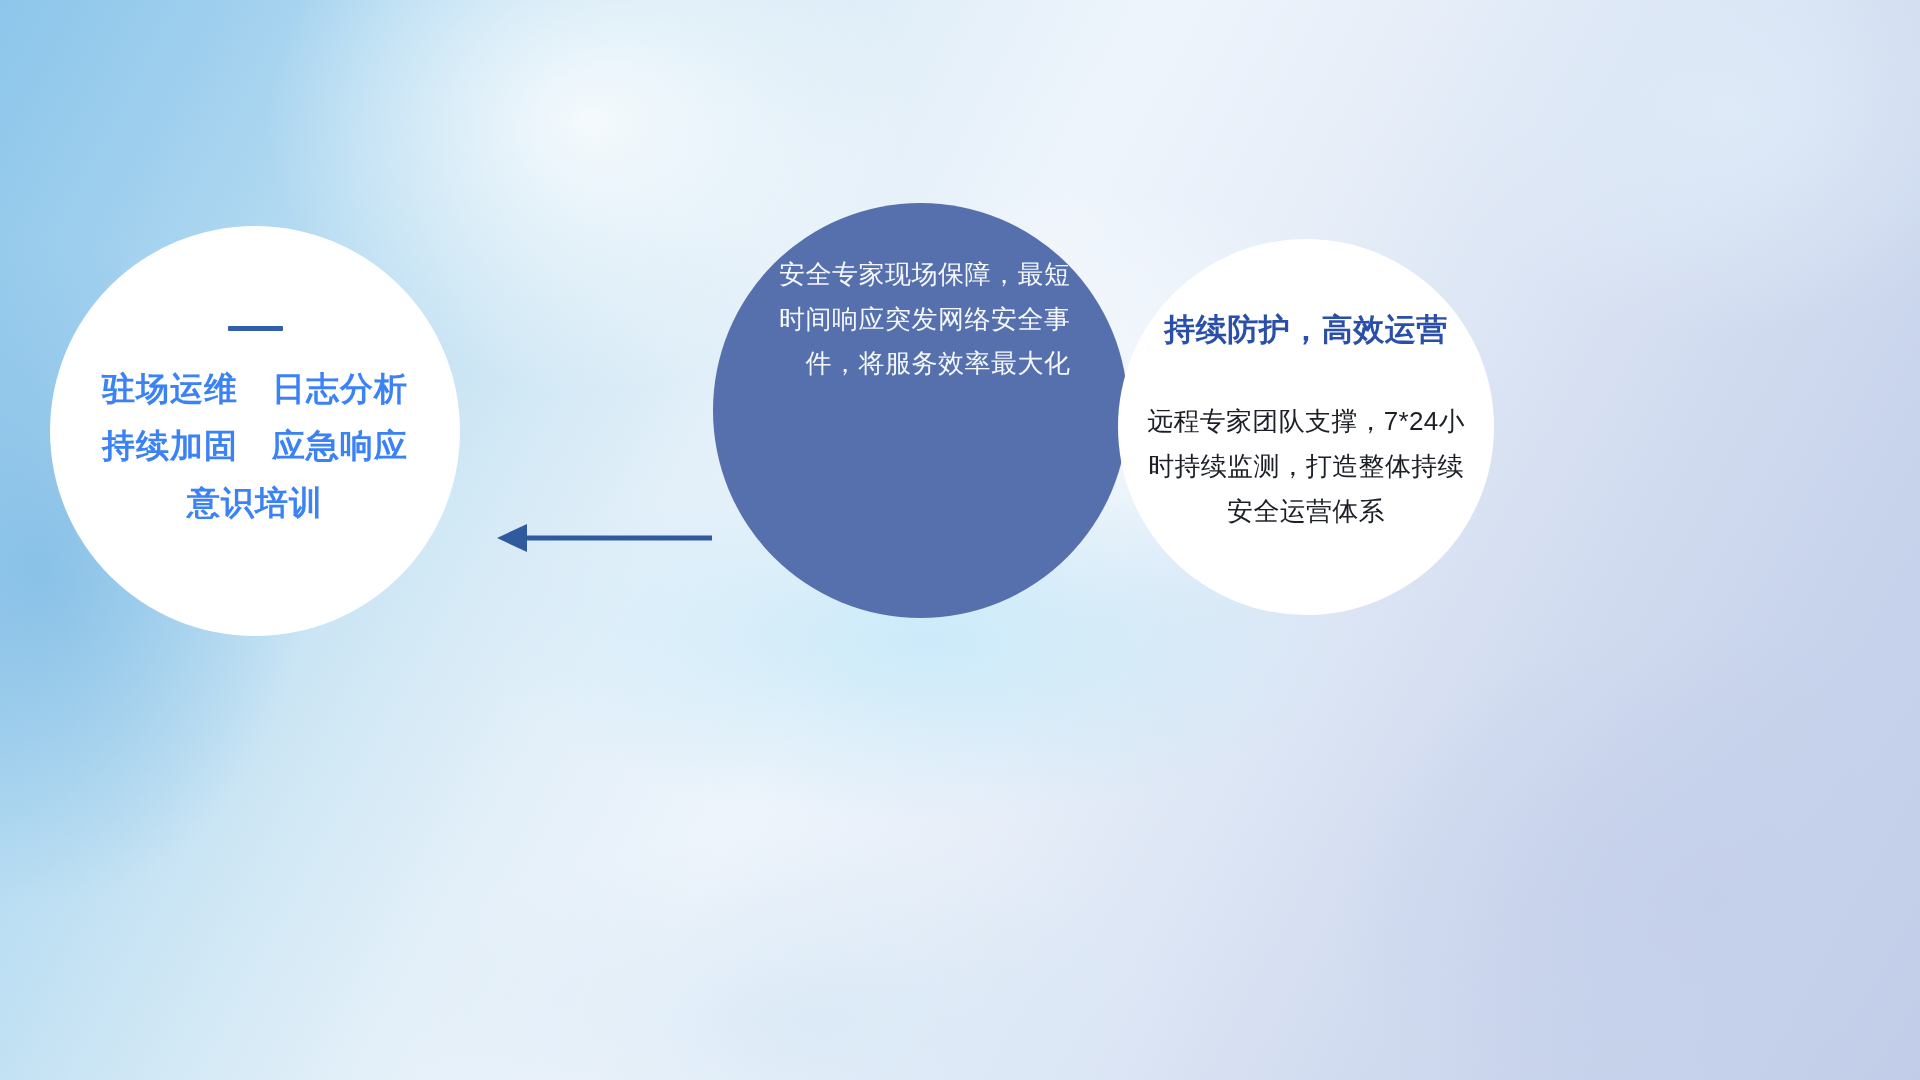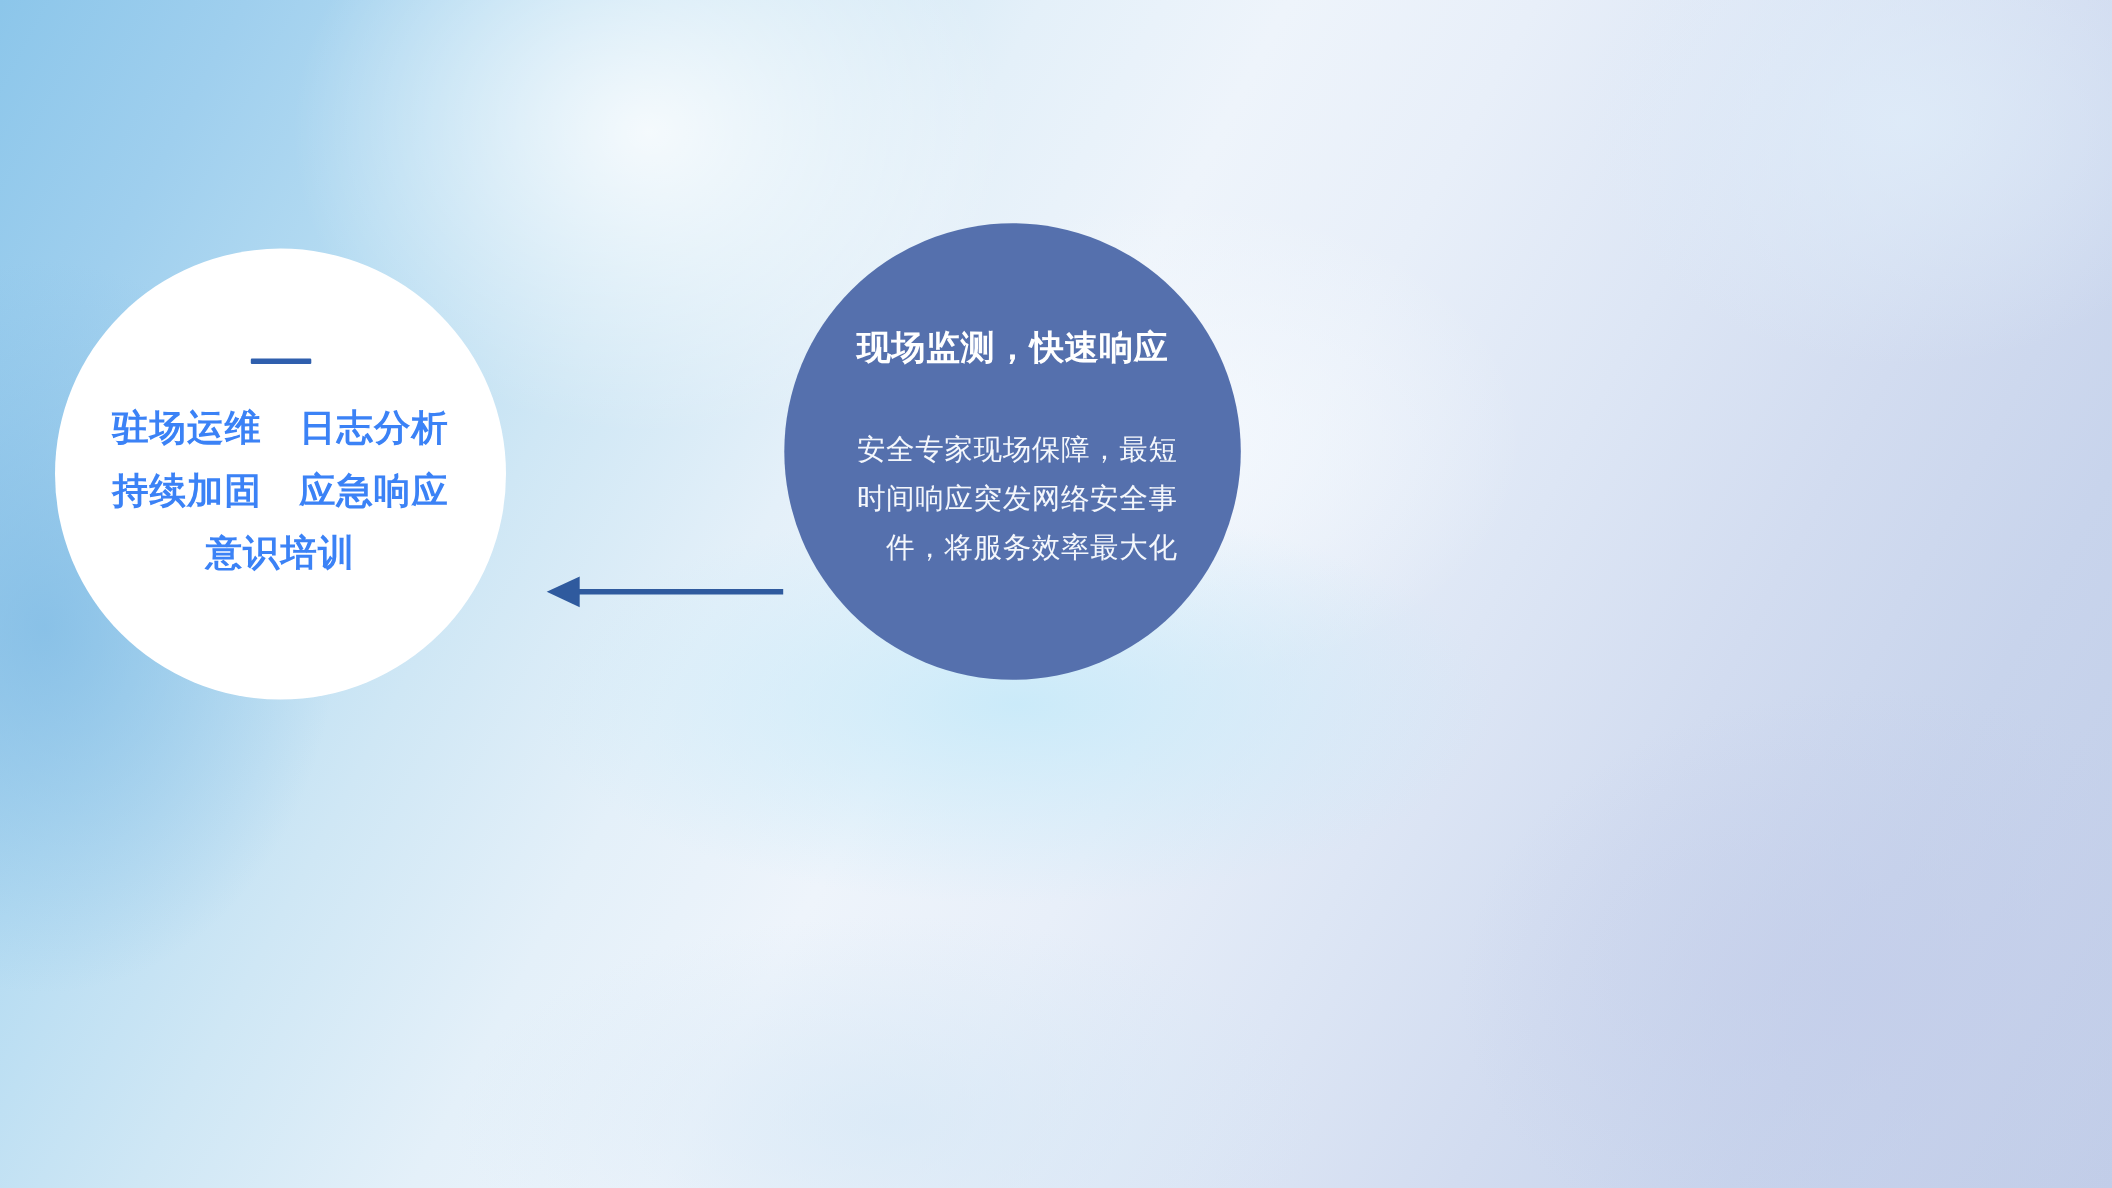--- a/index.html
+++ b/index.html
@@ -183,18 +183,21 @@
   </svg>
 
   <div class="circle circle-left">
     <div class="divider-dash"></div>
     <div class="left-lines">驻场运维　日志分析
 持续加固　应急响应
 意识培训</div>
   </div>
 
   <div class="circle circle-mid">
-    <div class="mid-title">现场监测，快速响应</div>
     <div class="mid-body">安全专家现场保障，最短时间响应突发网络安全事件，将服务效率最大化</div>
   </div>
 
+  <div class="circle circle-right">
+    <div class="right-title">持续防护，高效运营</div>
+    <div class="right-body">远程专家团队支撑，7*24小时持续监测，打造整体持续安全运营体系</div>
+  </div>
 
 </div>
 
 </body></html>

